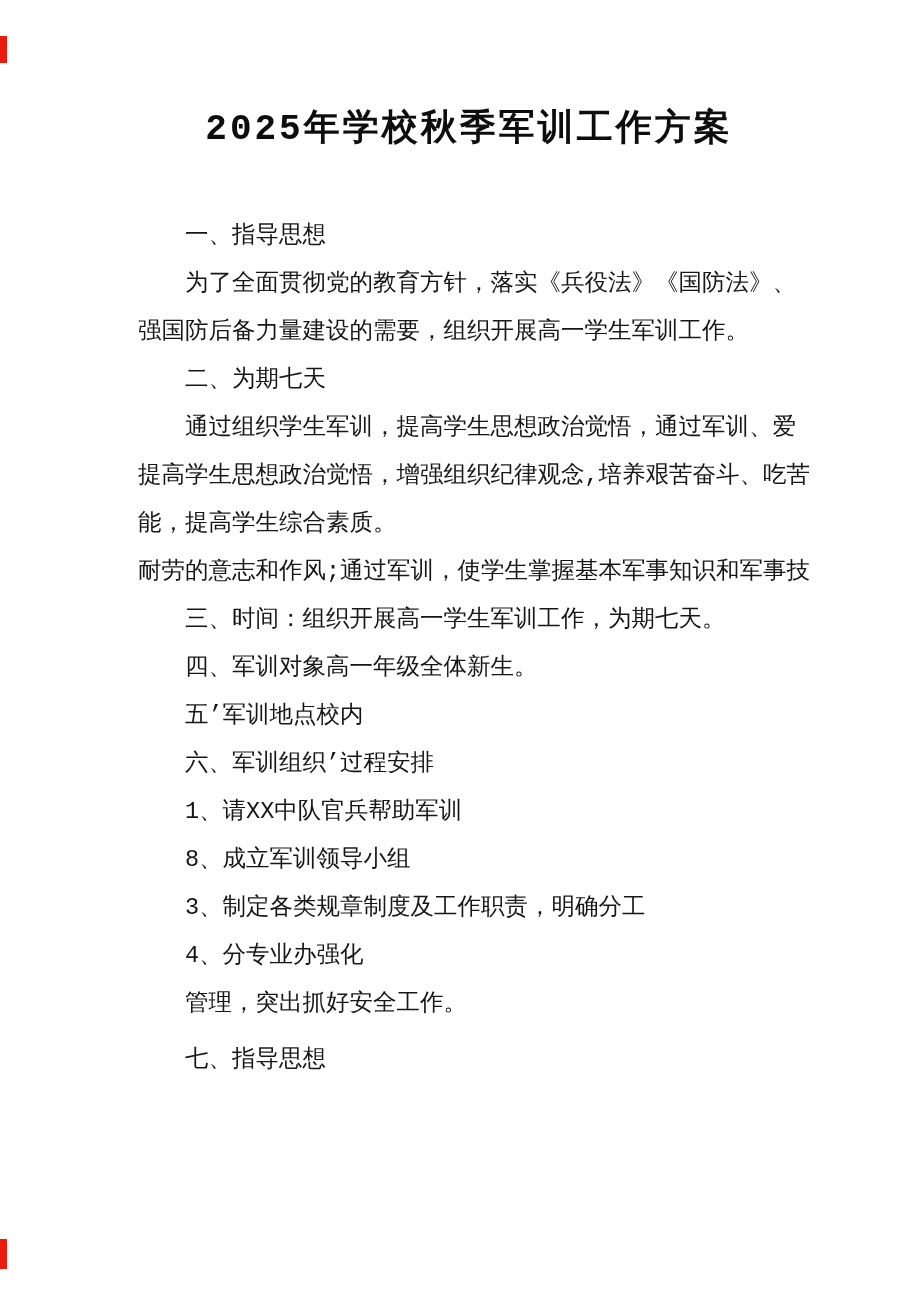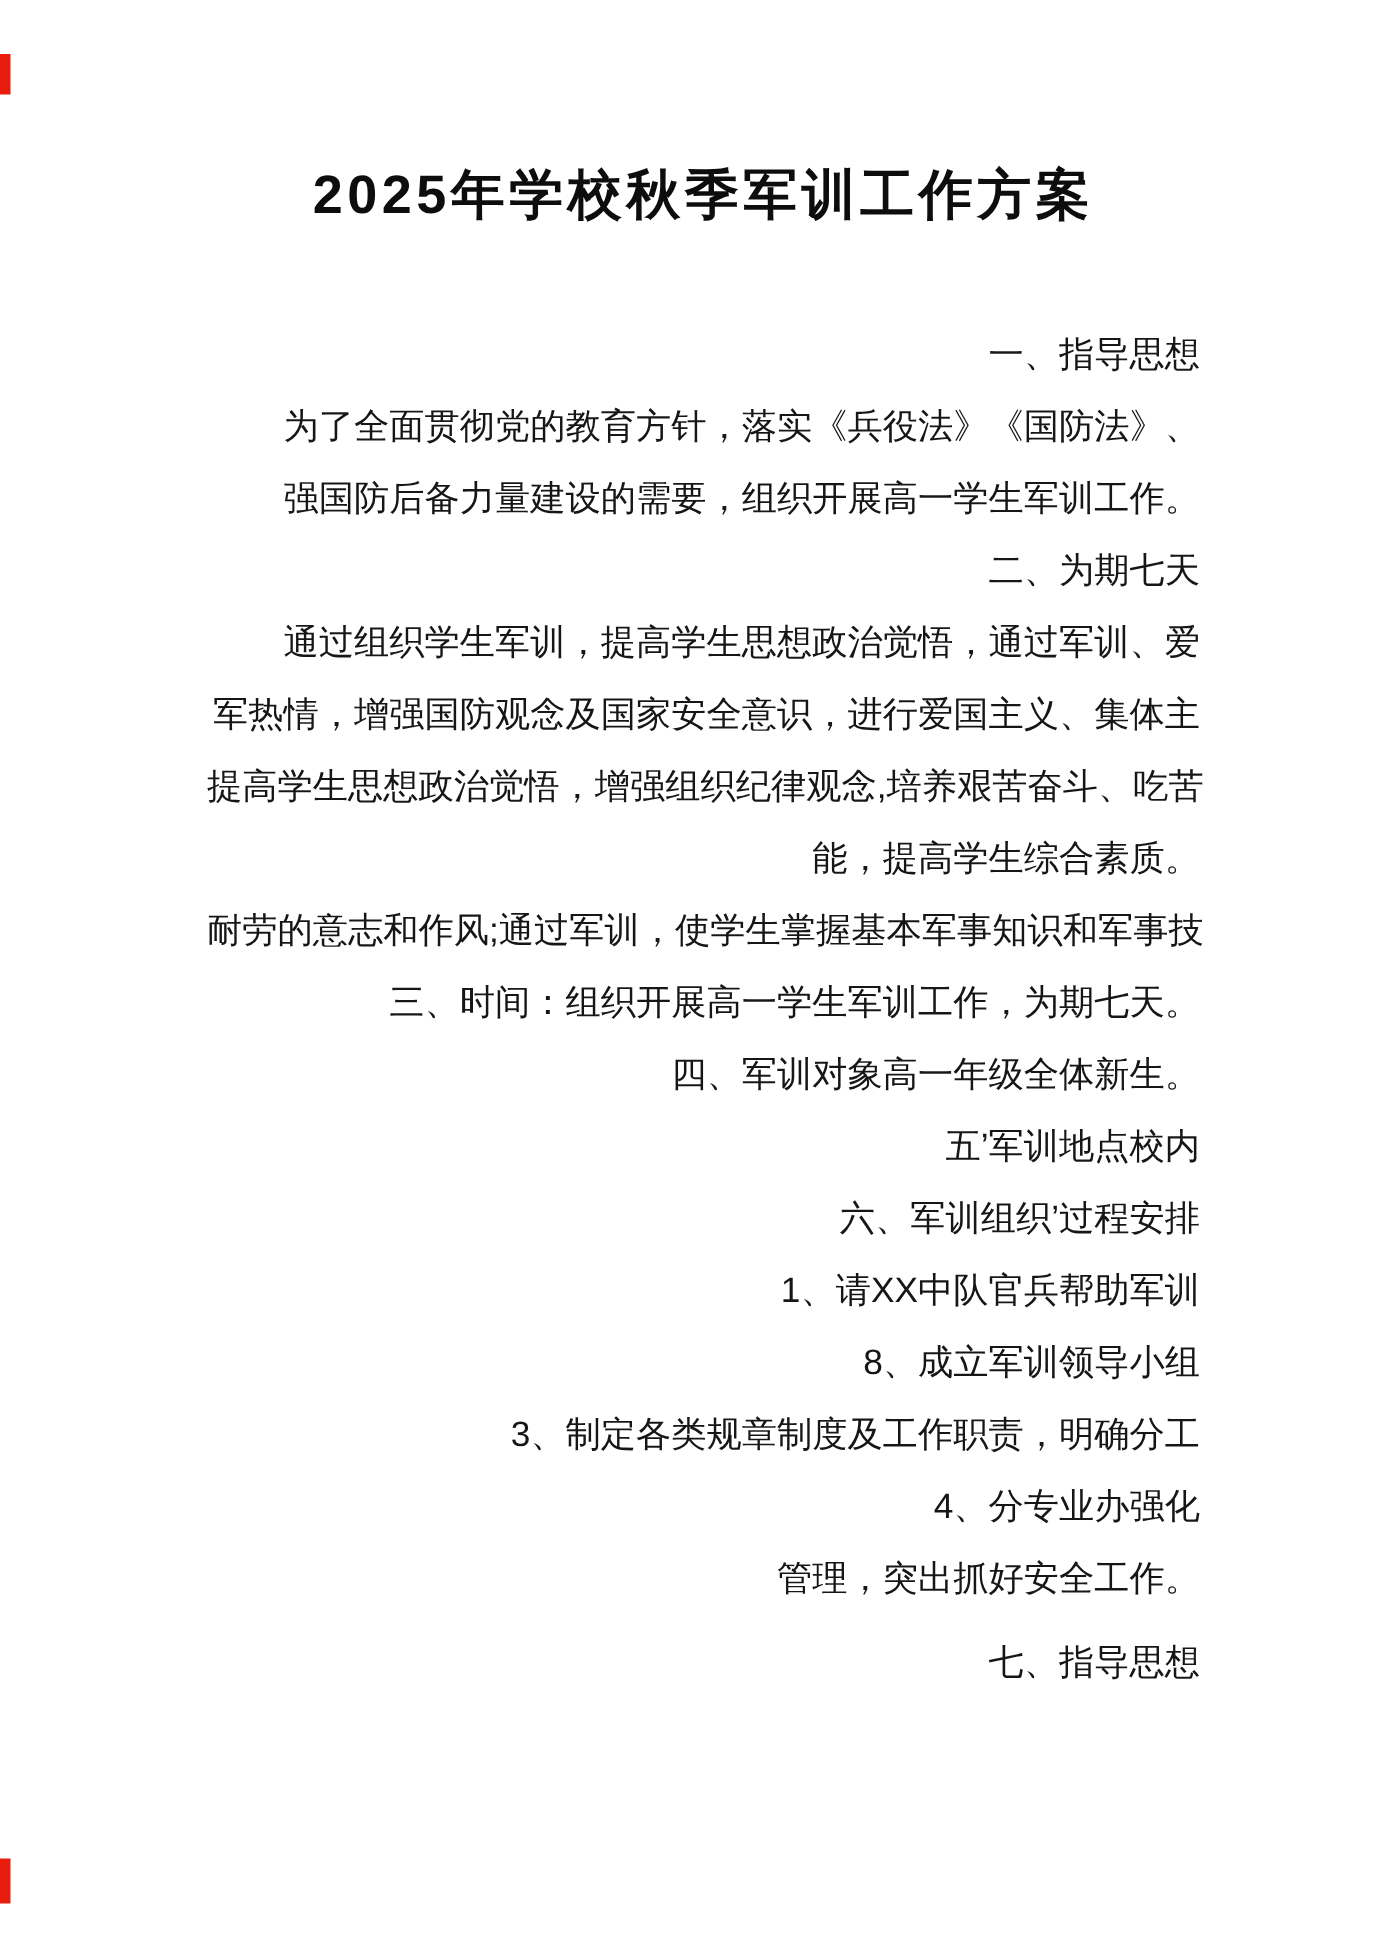--- a/index.html
+++ b/index.html
@@ -6,21 +6,21 @@
     margin: 0;
     padding: 0;
     background: #ffffff;
   }
   .page {
     position: relative;
     width: 920px;
     height: 1301px;
     background: #ffffff;
     overflow: hidden;
-    font-family: Liberation Sans, sans-serif;
+    font-family: Liberation Mono, monospace;
     color: #161616;
   }
   .edge-mark {
     position: absolute;
     left: 0;
     width: 7px;
     background: #ea1c0d;
   }
   .edge-mark.top { top: 36px; height: 27px; }
   .edge-mark.bottom { top: 1239px; height: 30px; }
@@ -40,42 +40,40 @@
     letter-spacing: 3px;
     color: #0d0d0d;
     white-space: nowrap;
   }
   .line {
     margin: 0;
     font-size: 23.5px;
     line-height: 48px;
     white-space: nowrap;
     color: #161616;
-    text-align: right;
   }
   .indent { text-indent: 47px; }
   .gap-before { margin-top: 8px; }
 </style>
 </head>
 <body>
 
 <div class="page">
   <div class="edge-mark top"></div>
   <div class="edge-mark bottom"></div>
 
   <div class="content">
     <h1 class="title">2025年学校秋季军训工作方案</h1>
 
     <p class="line indent">一、指导思想</p>
     <p class="line indent">为了全面贯彻党的教育方针，落实《兵役法》《国防法》、</p>
     <p class="line">强国防后备力量建设的需要，组织开展高一学生军训工作。</p>
 
     <p class="line indent">二、为期七天</p>
     <p class="line indent">通过组织学生军训，提高学生思想政治觉悟，通过军训、爱</p>
-    <p class="line">军热情，增强国防观念及国家安全意识，进行爱国主义、集体主</p>
     <p class="line">提高学生思想政治觉悟，增强组织纪律观念,培养艰苦奋斗、吃苦</p>
     <p class="line">能，提高学生综合素质。</p>
     <p class="line">耐劳的意志和作风;通过军训，使学生掌握基本军事知识和军事技</p>
 
     <p class="line indent">三、时间：组织开展高一学生军训工作，为期七天。</p>
     <p class="line indent">四、军训对象高一年级全体新生。</p>
     <p class="line indent">五’军训地点校内</p>
     <p class="line indent">六、军训组织’过程安排</p>
 
     <p class="line indent">1、请XX中队官兵帮助军训</p>

